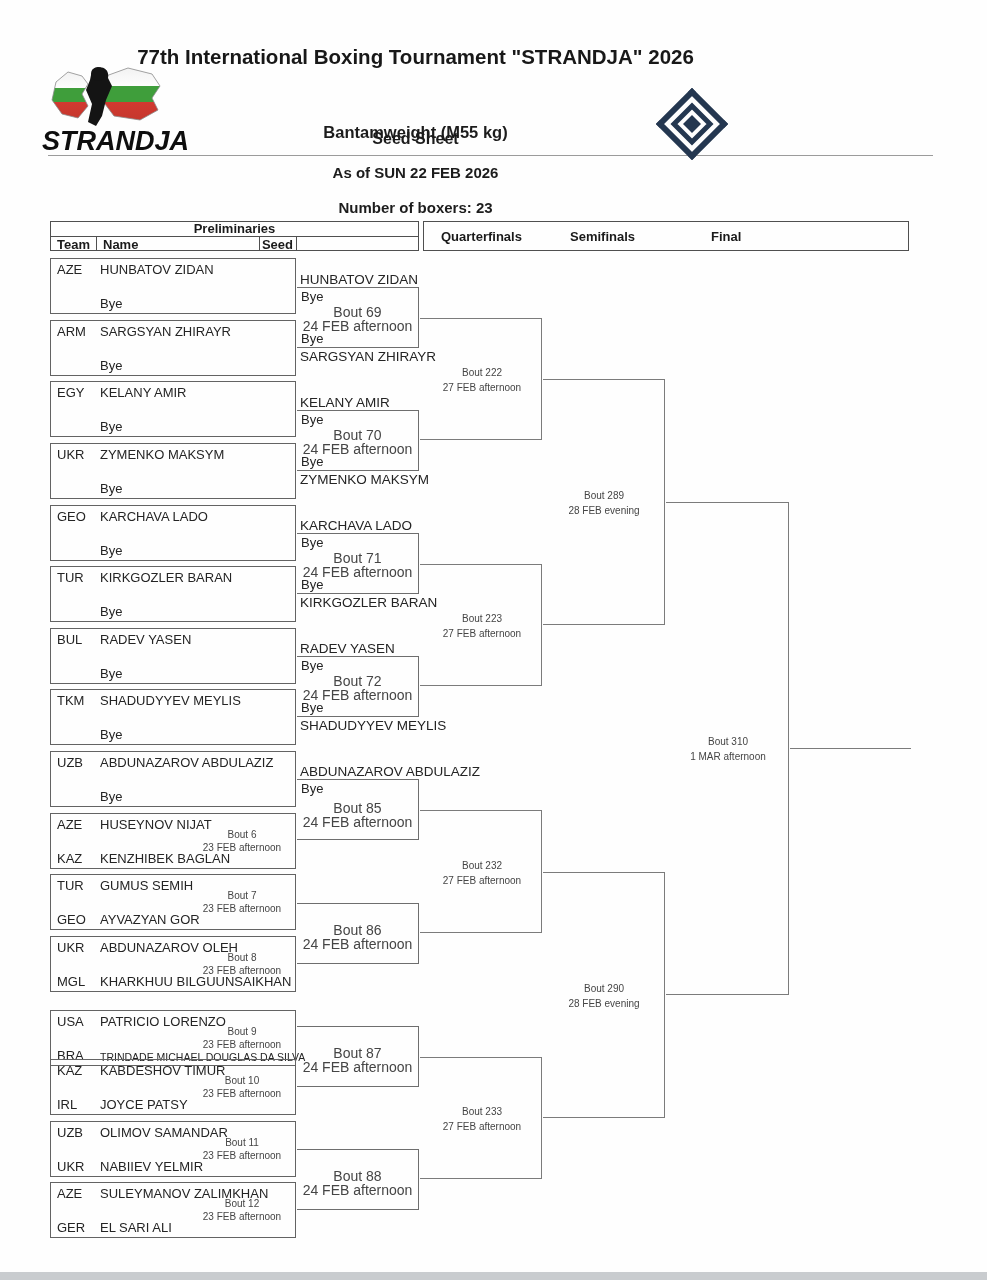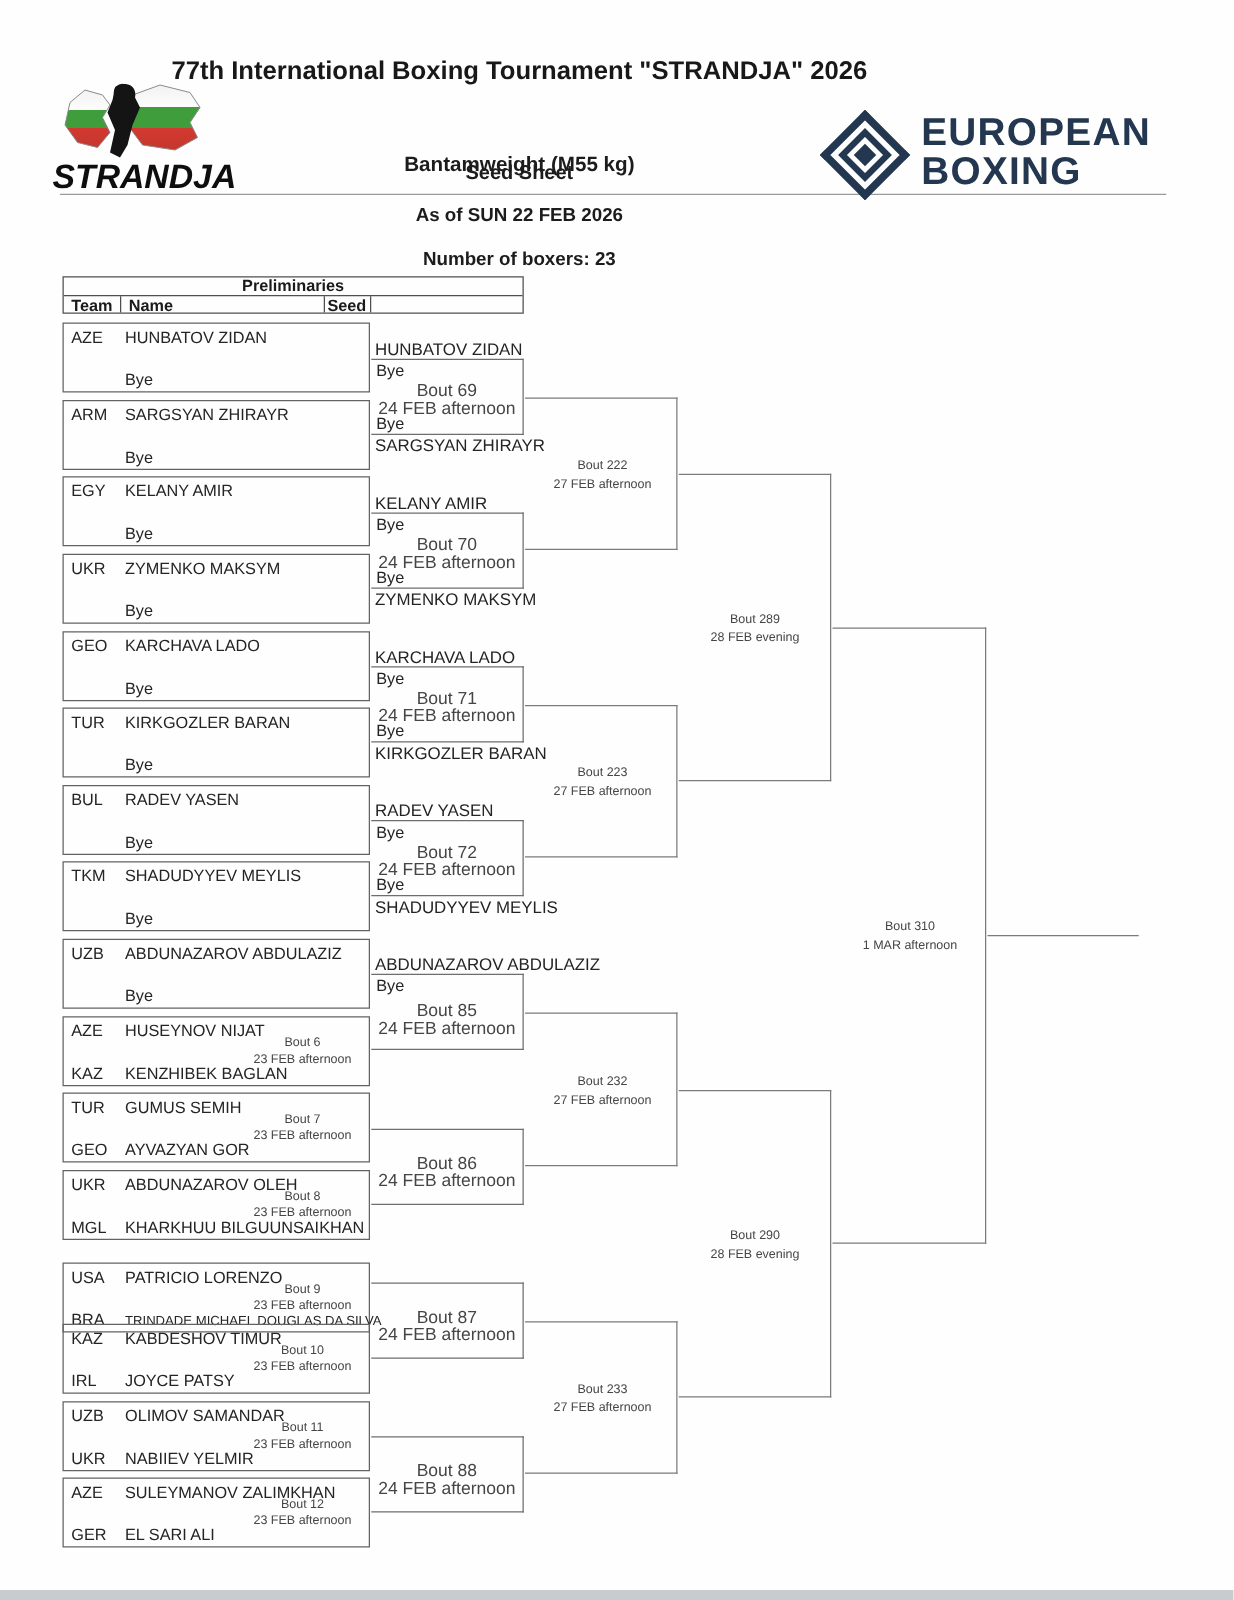--- a/index.html
+++ b/index.html
@@ -100,34 +100,35 @@
     <g stroke="#243750" fill="none">
       <polygon points="36,4 68,36 36,68 4,36" stroke-width="6"></polygon>
       <polygon points="36,18 54,36 36,54 18,36" stroke-width="5"></polygon>
     </g>
     <polygon points="36,27 45,36 36,45 27,36" fill="#243750"></polygon>
     <polygon points="36,0 40,4 36,8 32,4" fill="#243750"></polygon>
     <polygon points="36,64 40,68 36,72 32,68" fill="#243750"></polygon>
     <polygon points="0,36 4,32 8,36 4,40" fill="#243750"></polygon>
     <polygon points="64,36 68,32 72,36 68,40" fill="#243750"></polygon>
   </svg>
-  <div class="abs etext" style="color:#243750">
-    <div>EUROPEAN</div>
-    <div>BOXING</div>
-  </div>
 
   <div class="abs hleft">
     <div class="hrow1">Preliminaries</div>
     <div class="hdiv" style="left:45px"></div>
     <div class="hdiv" style="left:208px"></div>
     <div class="hdiv" style="left:245px"></div>
     <span class="hlbl" style="left:6px;top:16px">Team</span>
     <span class="hlbl" style="left:52px;top:16px">Name</span>
     <span class="hlbl" style="left:208px;top:16px;width:37px;text-align:center">Seed</span>
   </div>
+  <div class="abs hright">
+    <span class="hlbl" style="left:17px;top:8px">Quarterfinals</span>
+    <span class="hlbl" style="left:146px;top:8px">Semifinals</span>
+    <span class="hlbl" style="left:287px;top:8px">Final</span>
+  </div>
 
   <div class="pbox" style="top:258px">
     <span class="tc r1">AZE</span>
     <span class="pn r1">HUNBATOV ZIDAN</span>
     <span class="bye">Bye</span>
   </div>
   <div class="pbox" style="top:320px">
     <span class="tc r1">ARM</span>
     <span class="pn r1">SARGSYAN ZHIRAYR</span>
     <span class="bye">Bye</span>

